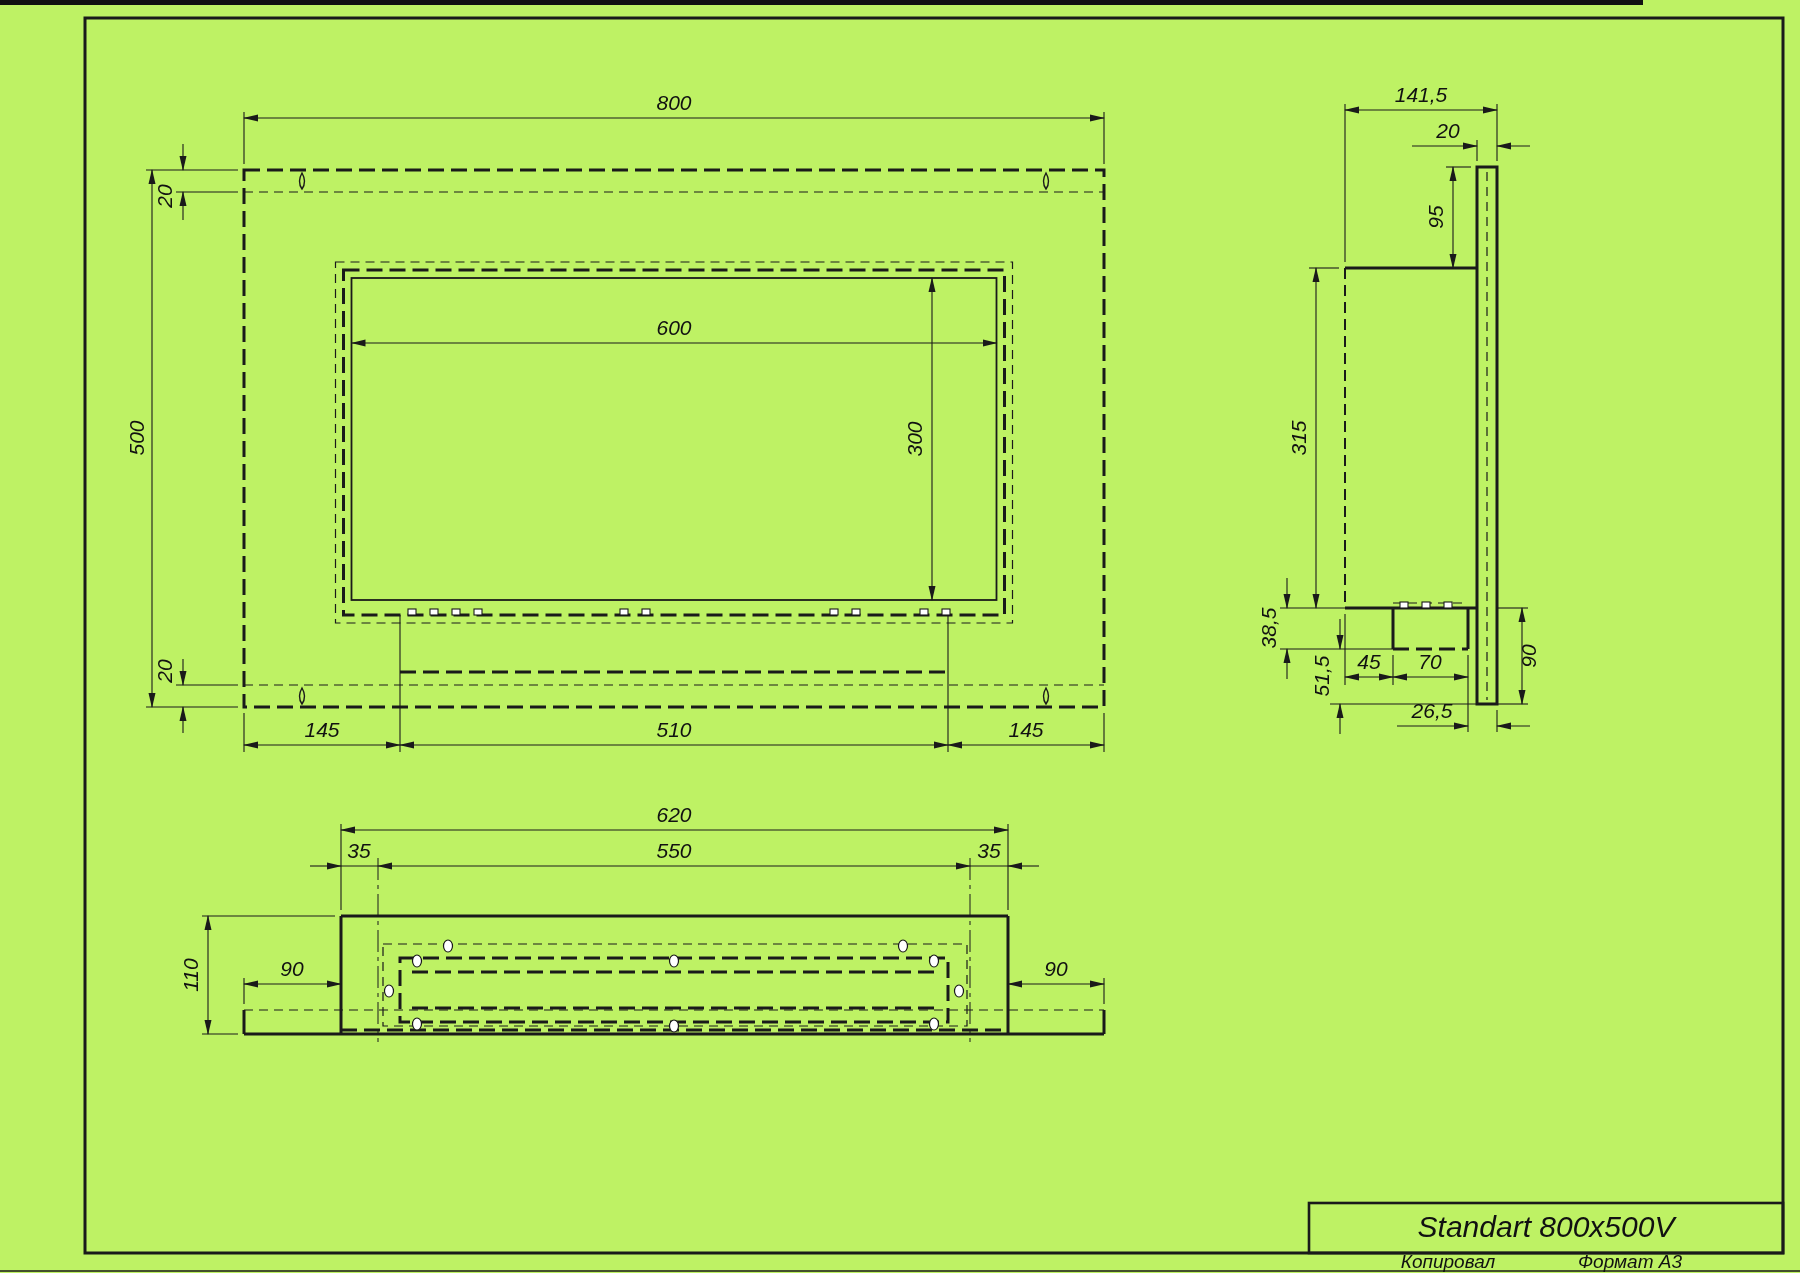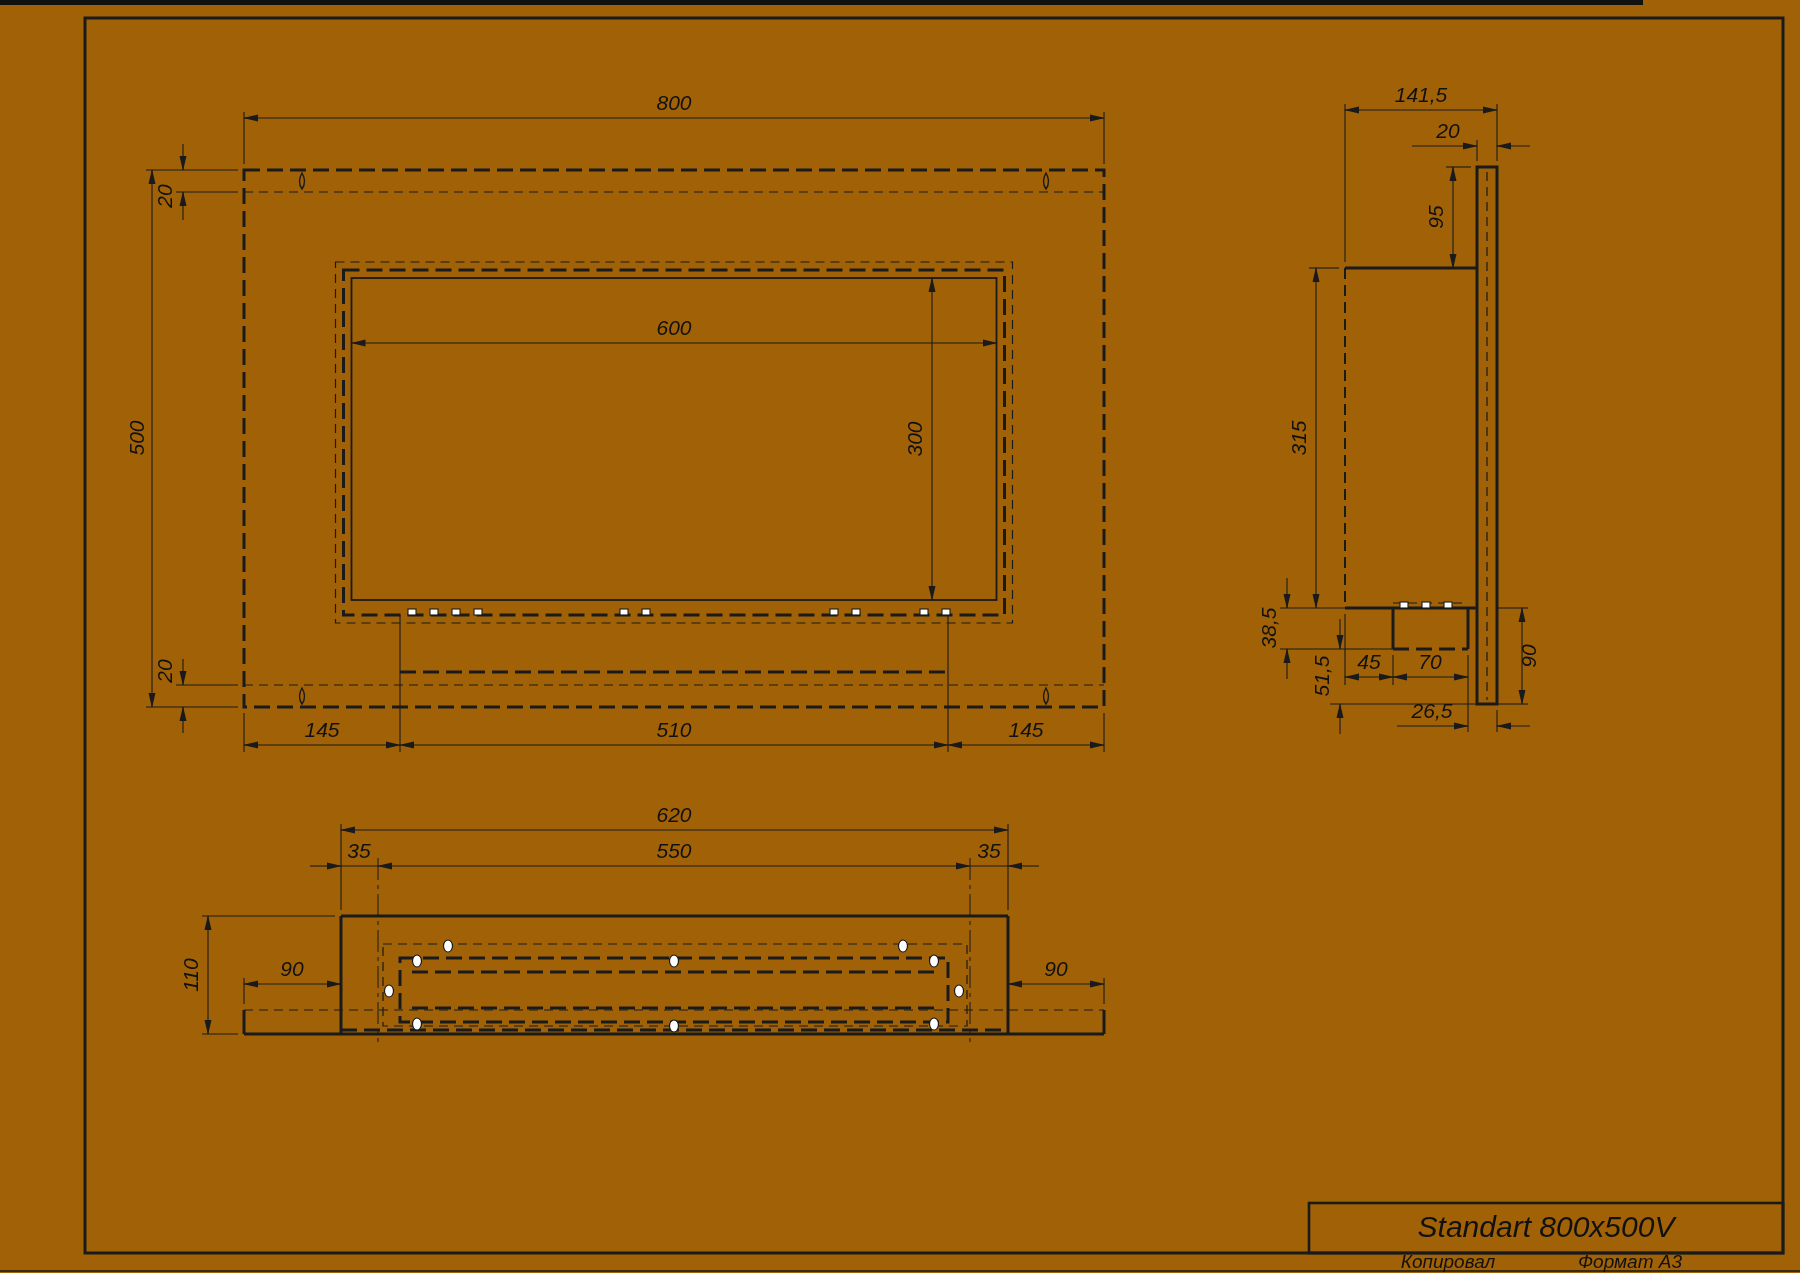--- a/index.html
+++ b/index.html
@@ -1,16 +1,16 @@
 <!DOCTYPE html>
 <html><head>
 <meta charset="utf-8">
 <style>
   html,body{margin:0;padding:0;background:#ffffff;}
-  .page{position:relative;width:1800px;height:1273px;background:#a16207;
+  .page{position:relative;width:1800px;height:1273px;background:#bef264;
         font-family:"Liberation Sans",sans-serif;}
   svg{display:block;}
   .bold{stroke:#1a1a1a;stroke-width:3;fill:none;stroke-linecap:butt;}
   .boldd{stroke:#1a1a1a;stroke-width:3;fill:none;stroke-dasharray:16 7;}
   .medd{stroke:#1a1a1a;stroke-width:2;fill:none;stroke-dasharray:11 6;}
   .thin{stroke:#1a1a1a;stroke-width:1.4;fill:none;}
   .thind{stroke:#1a1a1a;stroke-width:1.2;fill:none;stroke-dasharray:9 6;}
   .dashdot{stroke:#1a1a1a;stroke-width:1;fill:none;stroke-dasharray:22 5 4 5;}
   .dim{stroke:#1a1a1a;stroke-width:1.1;fill:none;}
   .opening{stroke:#1a1a1a;stroke-width:1.8;fill:none;}

